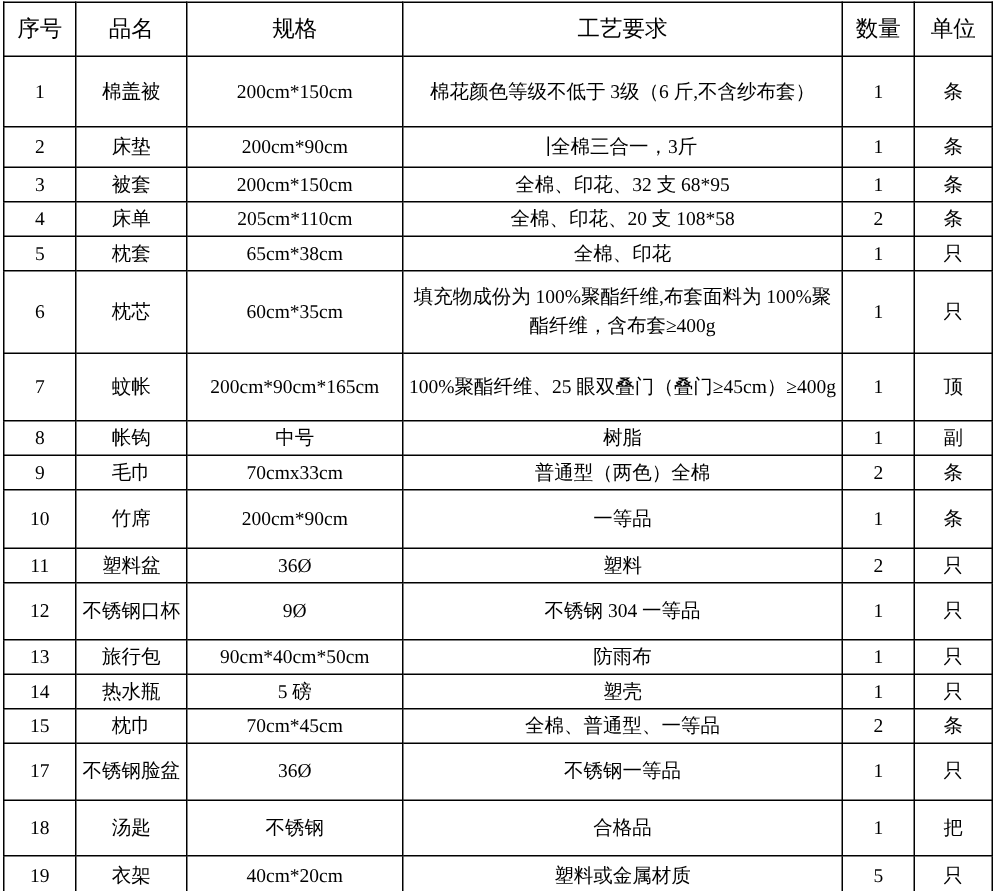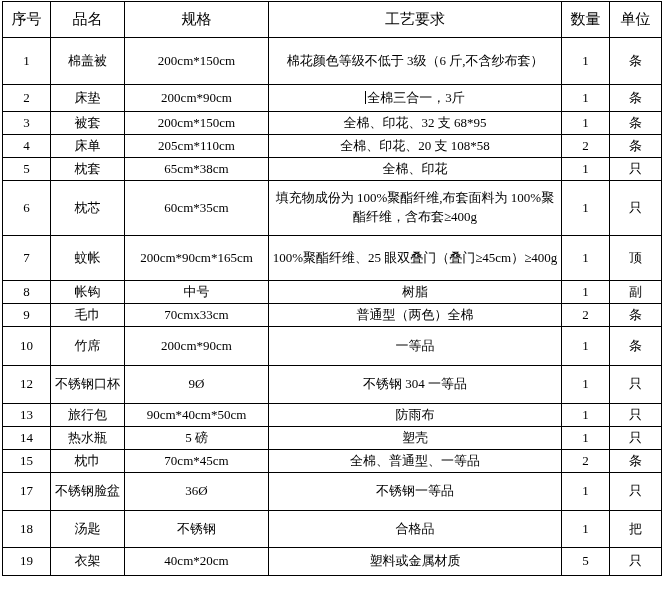--- a/index.html
+++ b/index.html
@@ -139,20 +139,28 @@
     <td><span>条</span></td>
   </tr>
       <tr style="height: 39px;">
     <td><span>10</span></td>
     <td><span>竹席</span></td>
     <td><span>200cm*90cm</span></td>
     <td><span>一等品</span></td>
     <td><span>1</span></td>
     <td><span>条</span></td>
   </tr>
+      <tr style="height: 23px;">
+    <td><span>11</span></td>
+    <td><span>塑料盆</span></td>
+    <td><span>36Ø</span></td>
+    <td><span>塑料</span></td>
+    <td><span>2</span></td>
+    <td><span>只</span></td>
+  </tr>
       <tr style="height: 38px;">
     <td><span>12</span></td>
     <td><span>不锈钢口杯</span></td>
     <td><span>9Ø</span></td>
     <td><span>不锈钢 304 一等品</span></td>
     <td><span>1</span></td>
     <td><span>只</span></td>
   </tr>
       <tr style="height: 23px; font-family: Liberation Serif, serif;">
     <td><span>13</span></td>

